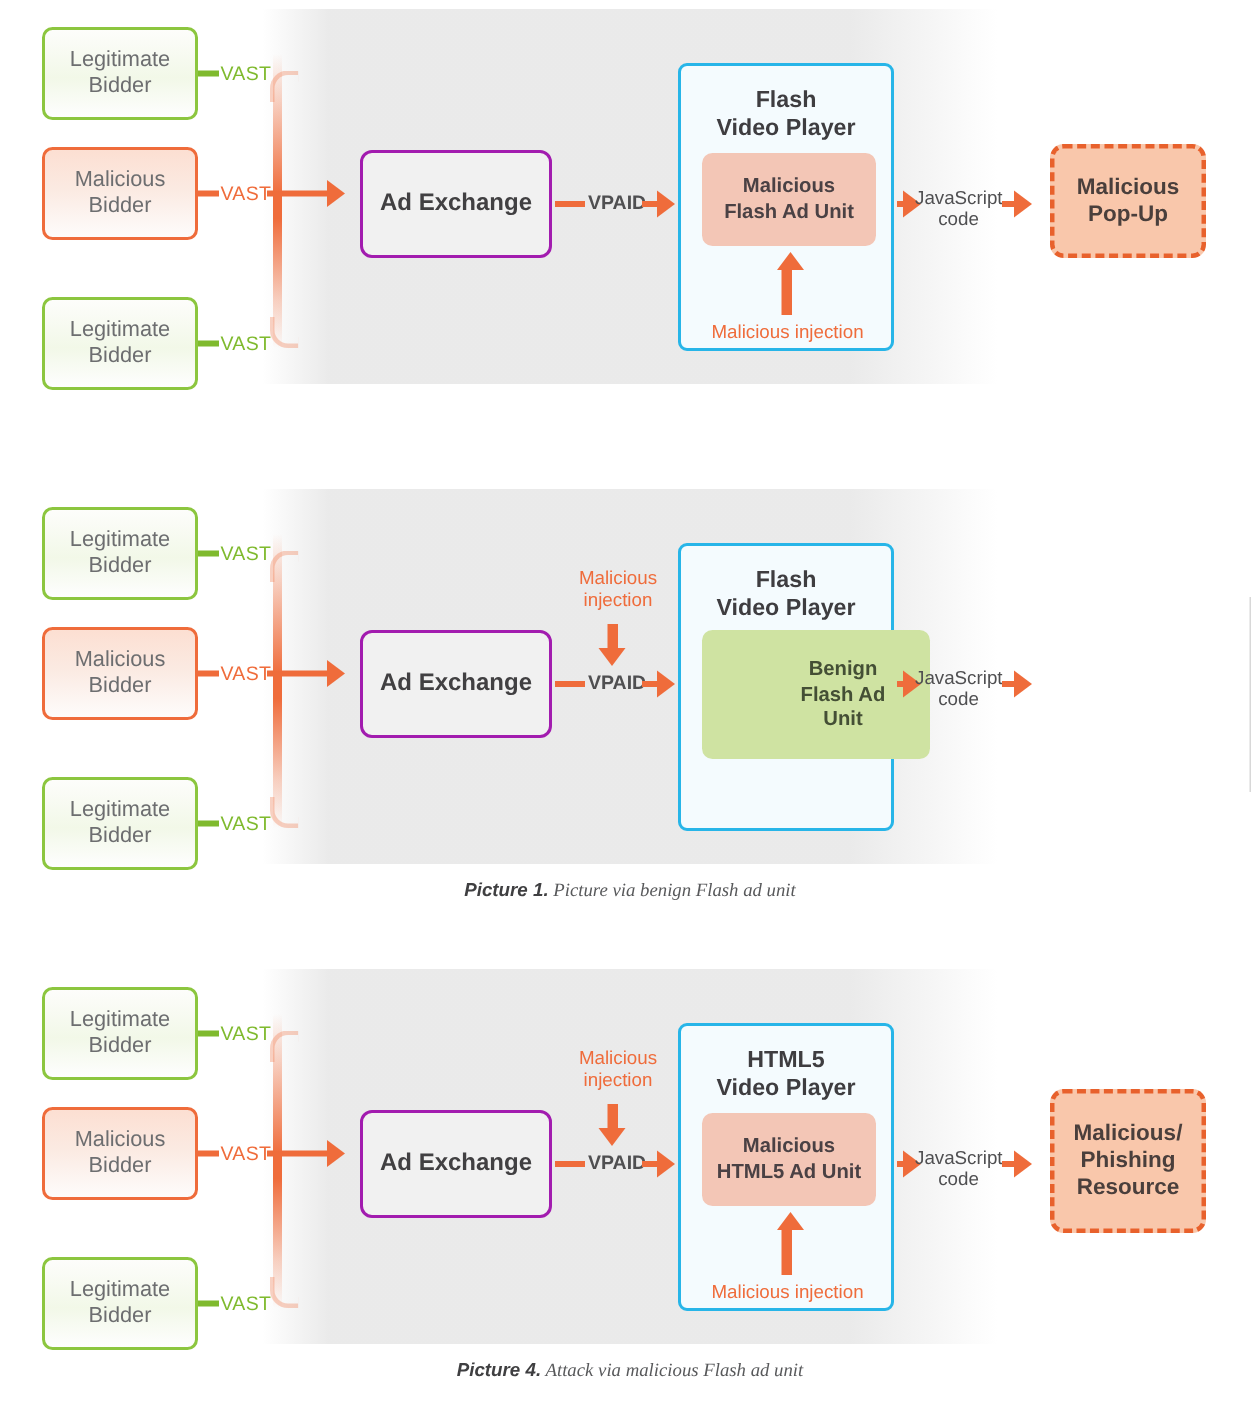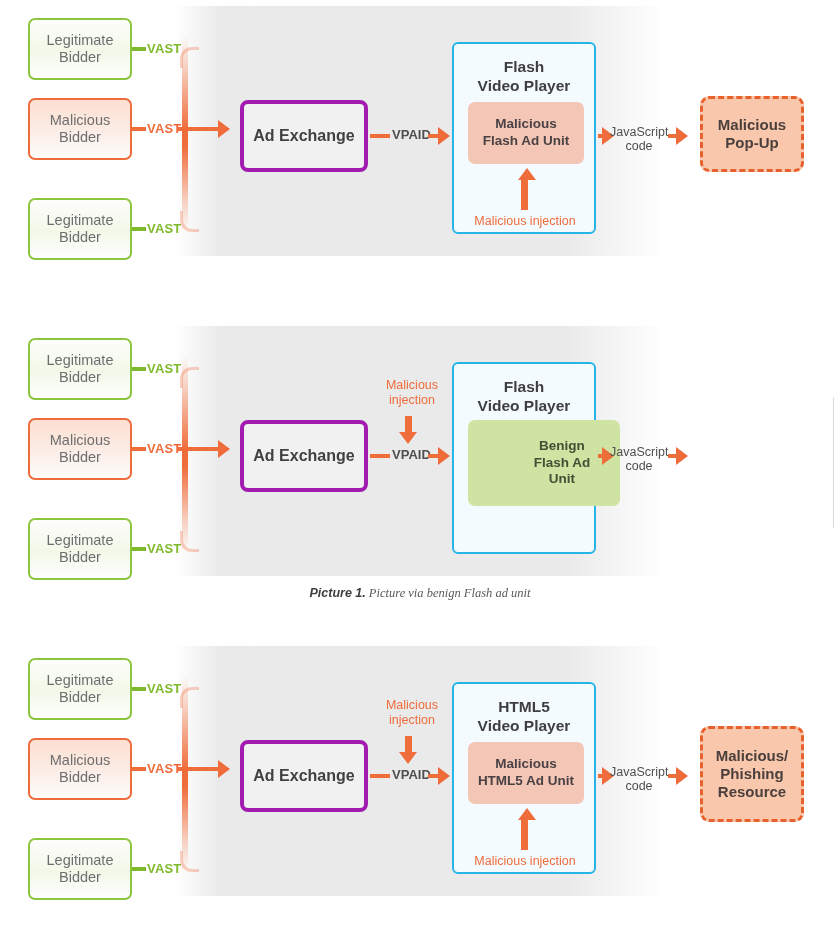--- a/index.html
+++ b/index.html
@@ -41,21 +41,21 @@
     border:2px solid #8cc63f;
     background:linear-gradient(to bottom,#fdfdfb 0%,#f2f8e8 55%,#fefefe 100%);
     font-size:14.5px;color:#6d6e70;
   }
   .bidder.mal{
     border-color:#ef6c3b;
     background:linear-gradient(to bottom,#fcdfd2 0%,#fbeae2 45%,#fefcfb 100%);
   }
   .exchange{
     width:128px;height:72px;border-radius:8px;
-    border:4px solid #a21caf;background:#f1f1f1;
+    border:2px solid #a21caf;background:#f1f1f1;
     font-size:16px;font-weight:bold;color:#414042;
   }
   .player{
     width:144px;height:192px;border-radius:6px;
     border:2.5px solid #27b5e8;background:#f4fbfe;
     display:block;
   }
   .player-title{
     margin-top:13px;text-align:center;
     font-size:15.5px;font-weight:bold;color:#3e3d40;line-height:1.25;
@@ -68,21 +68,21 @@
   .adunit.mal{background:#f3c6b6;}
   .adunit.ben{background:#cfe3a2;color:#444f35;}
   .result{
     width:104px;border-radius:9px;
     border:3px dashed #e8612c;background:#f9c7ab;
     font-size:15px;font-weight:bold;color:#4a3f3c;
   }
 
   
   .lbl{position:absolute;white-space:nowrap;}
-  .vast{font-size:13px;font-weight:bold;letter-spacing:.2px;}
+  .vast{font-size:13px;font-weight:normal;letter-spacing:.2px;}
   .vast.green{color:#7fba2e;}
   .vast.orange{color:#ef6c3b;}
   .vpaid{font-size:13px;font-weight:bold;color:#4f4f51;}
   .jscode{
     font-size:12.5px;color:#4f4f51;text-align:center;line-height:1.15;
     white-space:normal;width:58px;
   }
   .inject{
     font-size:12.5px;color:#ef6c3b;text-align:center;line-height:1.2;
   }
@@ -280,14 +280,15 @@
         <div class="lbl inject" style="left: 462px; top: 214px; width: 126px;">Malicious injection</div>
         <div class="seg seg-orange" style="left: 598px; top: 134px; width: 8px;"></div>
         <div class="arrow-r" style="left: 602px; top: 127px;"></div>
         <div class="lbl jscode" style="left: 610px; top: 125px;">JavaScript<br>code</div>
         <div class="seg seg-orange" style="left: 668px; top: 134px; width: 10px;"></div>
         <div class="arrow-r" style="left: 676px; top: 127px;"></div>
         <div class="box result" style="left: 700px; top: 86px; height: 96px;">
           <span>Malicious/<br>Phishing<br>Resource</span>
         </div>
       </div>
+      <div class="caption" style="top: 266px;"><b>Picture 4.</b><i> Attack via malicious Flash ad unit</i></div>
     </div>
   </div>
 
 </body></html>

